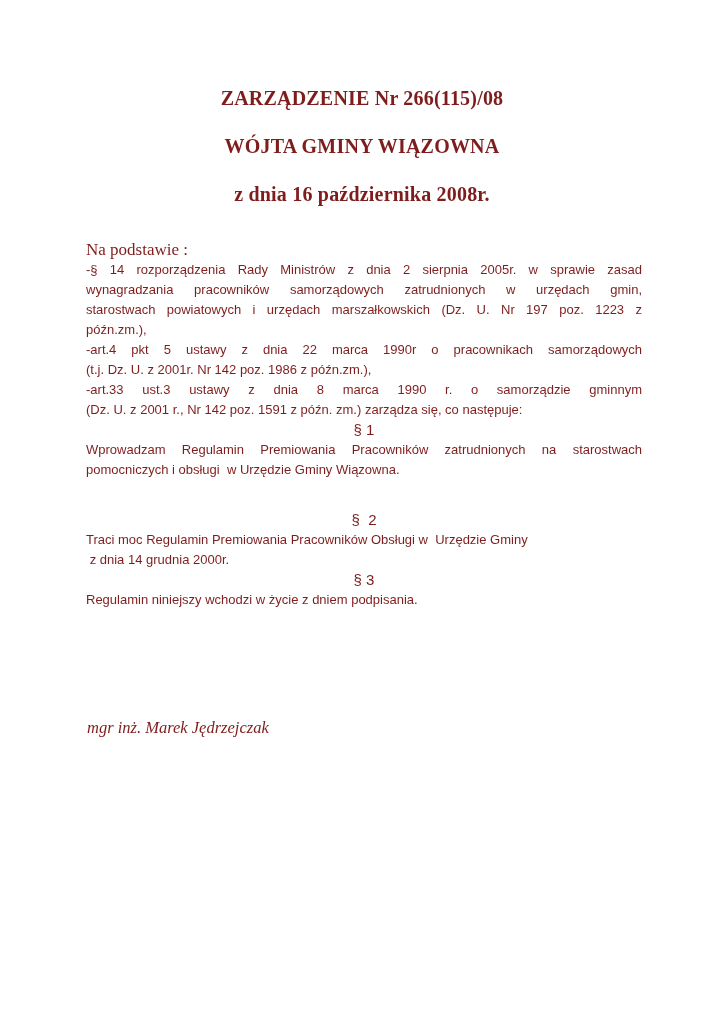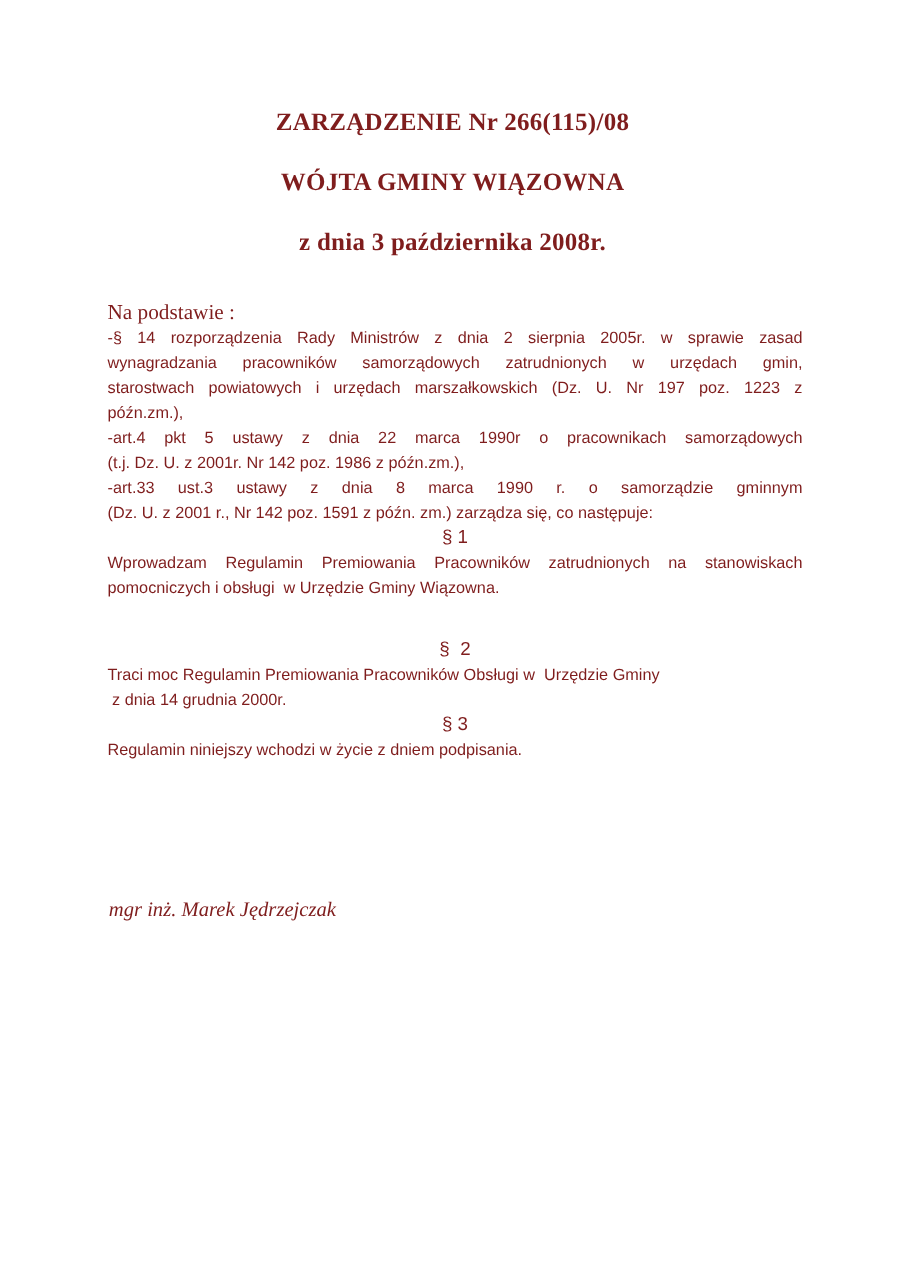--- a/index.html
+++ b/index.html
@@ -72,41 +72,41 @@
   .sig-name { padding-left: 1px; }
 </style>
 </head>
 <body>
 
 <div class="page">
 
   <div class="doc-header">
     <div class="title-line">ZARZĄDZENIE Nr 266(115)/08</div>
     <div class="title-line">WÓJTA GMINY WIĄZOWNA</div>
-    <div class="title-line">z dnia 3 października 2008r.</div>
+    <div class="title-line">z dnia 16 października 2008r.</div>
   </div>
 
   <div class="doc-body">
 
     <div class="intro">Na podstawie :</div>
 
     <div>
       <div class="line j">-§ 14 rozporządzenia Rady Ministrów z dnia 2 sierpnia 2005r. w sprawie zasad</div>
       <div class="line j">wynagradzania pracowników samorządowych zatrudnionych w urzędach gmin,</div>
       <div class="line j">starostwach powiatowych i urzędach marszałkowskich (Dz. U. Nr 197 poz. 1223 z</div>
       <div class="line">późn.zm.),</div>
       <div class="line j">-art.4 pkt 5 ustawy z dnia 22 marca 1990r o pracownikach samorządowych</div>
       <div class="line">(t.j. Dz. U. z 2001r. Nr 142 poz. 1986 z późn.zm.),</div>
       <div class="line j">-art.33 ust.3 ustawy z dnia 8 marca 1990 r. o samorządzie gminnym</div>
       <div class="line">(Dz. U. z 2001 r., Nr 142 poz. 1591 z późn. zm.) zarządza się, co następuje:</div>
     </div>
 
     <div class="section-1">
       <div class="section-heading">§ 1</div>
-      <div class="line j">Wprowadzam Regulamin Premiowania Pracowników zatrudnionych na stanowiskach</div>
+      <div class="line j">Wprowadzam Regulamin Premiowania Pracowników zatrudnionych na starostwach</div>
       <div class="line">pomocniczych i obsługi  w Urzędzie Gminy Wiązowna.</div>
     </div>
 
     <div class="section-2">
       <div class="section-heading">§  2</div>
       <div class="line">Traci moc Regulamin Premiowania Pracowników Obsługi w  Urzędzie Gminy</div>
       <div class="line"> z dnia 14 grudnia 2000r.</div>
     </div>
 
     <div class="section-3">

